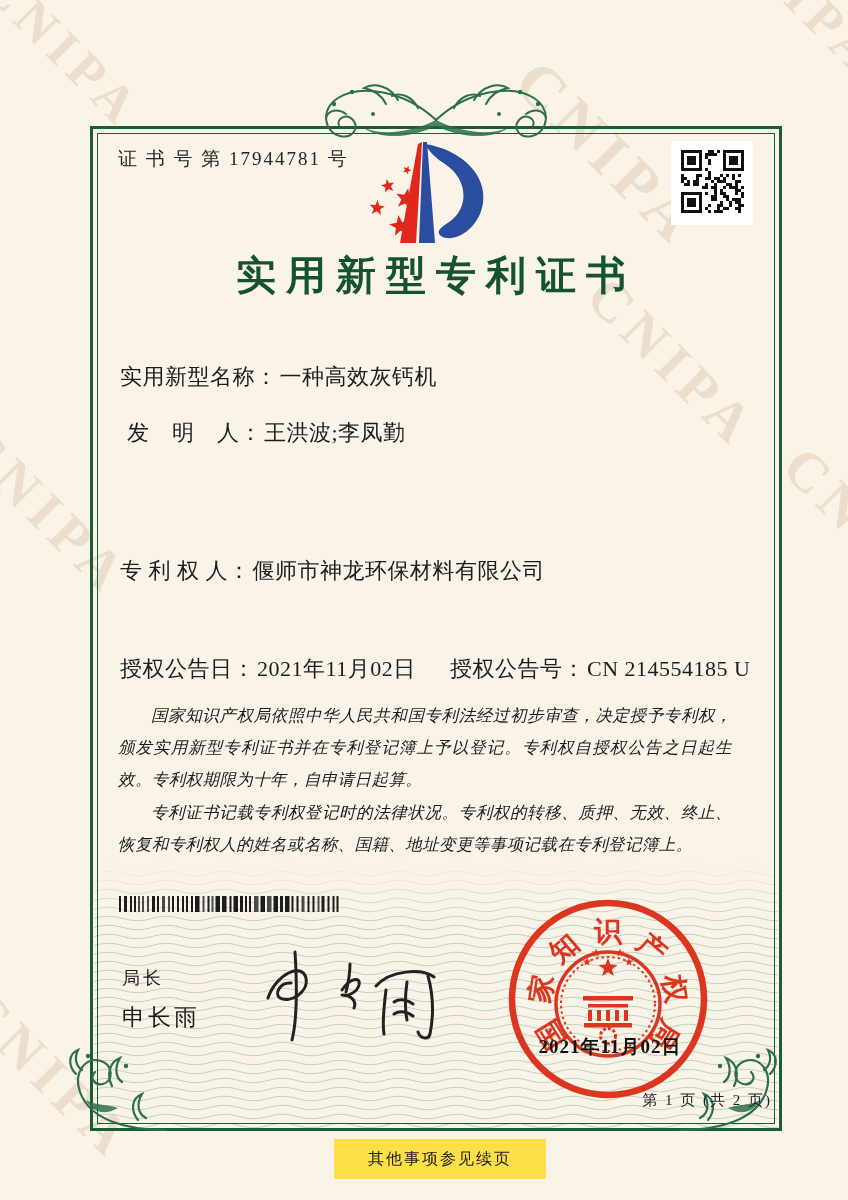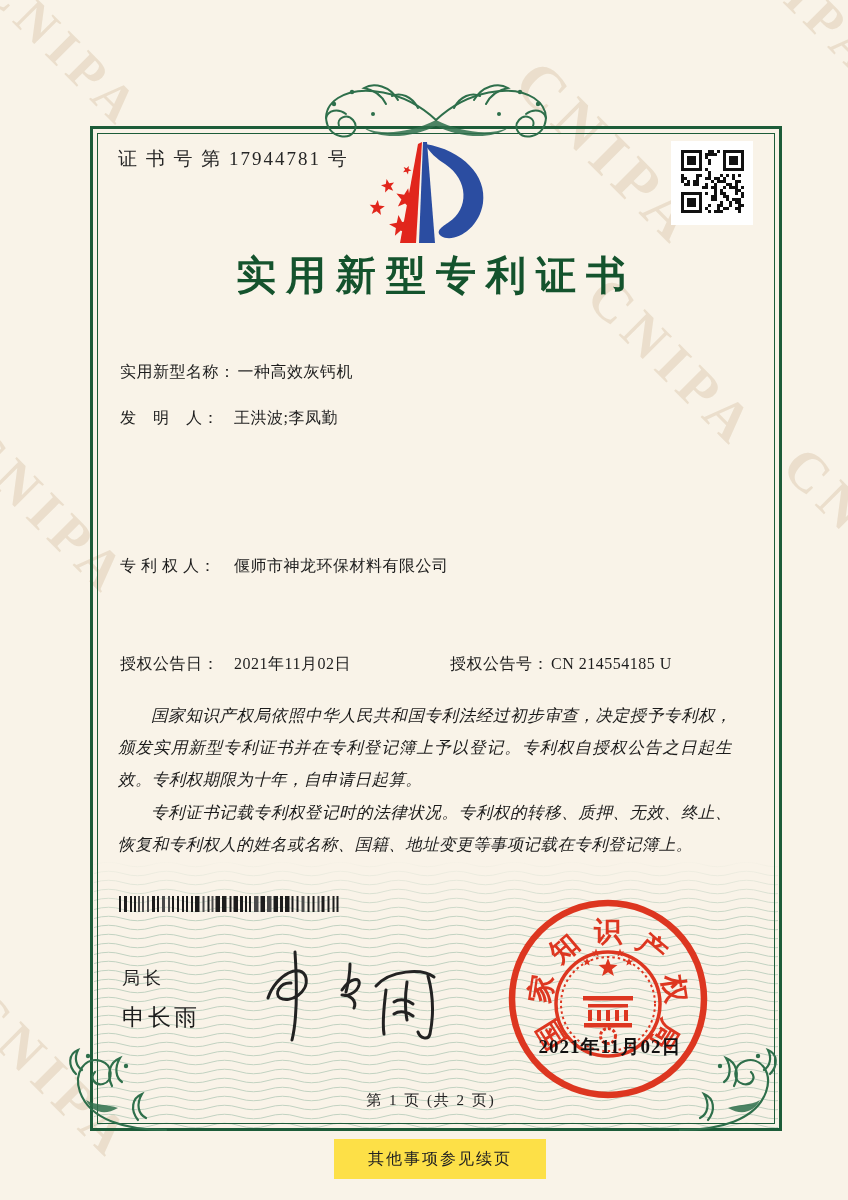--- a/index.html
+++ b/index.html
@@ -33,21 +33,21 @@
   
   .cert-no{ position:absolute; left:118px; top:146px; font-size:19px; letter-spacing:2px; color:#262626; }
   .logo{ position:absolute; left:345px; top:128px; }
   .qr-patch{ position:absolute; left:671px; top:141px; width:82px; height:84px; background:#ffffff; }
   .qr{ position:absolute; left:681px; top:150px; }
   .title{
     position:absolute; left:90px; top:248px; width:692px; text-align:center;
     font-size:40px; font-weight:700; letter-spacing:10px; color:#14532d;
   }
   
-  .row{ position:absolute; left:120px; font-size:16px; letter-spacing:.5px; white-space:nowrap; }
+  .row{ position:absolute; left:120px; font-size:22px; letter-spacing:.5px; white-space:nowrap; }
   .row .lbl{ display:inline-block; min-width:112px; }
   .row .val{ margin-left:2px; }
   .row .pair2{ position:absolute; left:330px; top:0; white-space:nowrap;text-align:center; }
   
   .body-text{
     position:absolute; left:118px; top:700px; width:614px;
     font-size:16.5px; line-height:1.95; text-align:justify; color:#1b1b1b;
     letter-spacing:.4px;
     font-style:italic;
   }
@@ -56,21 +56,21 @@
   .barcode{ position:absolute; left:119px; top:896px; }
   .officer-title{ position:absolute; left:122px; top:966px; font-size:18px; letter-spacing:3px; }
   .officer-name{ position:absolute; left:122px; top:1002px; font-size:23px; letter-spacing:3px; }
   .signature{ position:absolute; left:250px; top:944px; }
   .seal{ position:absolute; left:505px; top:896px; }
   .seal-date{
     position:absolute; left:528px; top:1034px; width:164px; text-align:center;
     font-size:19px; font-weight:600; letter-spacing:1px; color:#111; white-space:nowrap;
   }
   .page-indicator{
-    position:absolute; left:90px; top:1091px; width:682px; text-align:center;
+    position:absolute; left:90px; top:1091px; width:682px; text-align:right;
     font-size:15px; letter-spacing:2px; color:#222;
   }
   .continuation{
     position:absolute; left:334px; top:1139px; width:212px; height:40px;
     background:#fde047; display:flex; align-items:center; justify-content:center;
     font-size:16px; letter-spacing:2px; color:#222;
   }
   
   .top-ornament{ position:absolute; left:276px; top:74px; }
   .corner-ornament{ position:absolute; top:1046px; }
@@ -266,21 +266,21 @@
       <rect x="0" y="42" width="21" height="21" fill="#111"></rect>
       <rect x="3" y="45" width="15" height="15" fill="#fff"></rect>
       <rect x="6" y="48" width="9" height="9" fill="#111"></rect>
     </svg>
 
   <div class="title">实用新型专利证书</div>
 
   <div class="row" style="top:362px;">
     <span class="lbl">实用新型名称：</span><span class="val">一种高效灰钙机</span>
   </div>
-  <div class="row" style="top:408px;">
+  <div class="row" style="top:418px;margin-left:7px;">
     <span class="lbl">发　明　人：</span><span class="val">王洪波;李凤勤</span>
   </div>
   <div class="row" style="top:556px;">
     <span class="lbl">专 利 权 人：</span><span class="val">偃师市神龙环保材料有限公司</span>
   </div>
   <div class="row" style="top:654px;">
     <span class="lbl">授权公告日：</span><span class="val">2021年11月02日</span>
     <span class="pair2">
       <span class="lbl" style="min-width:0;">授权公告号：</span><span class="val">CN 214554185 U</span>
     </span>

